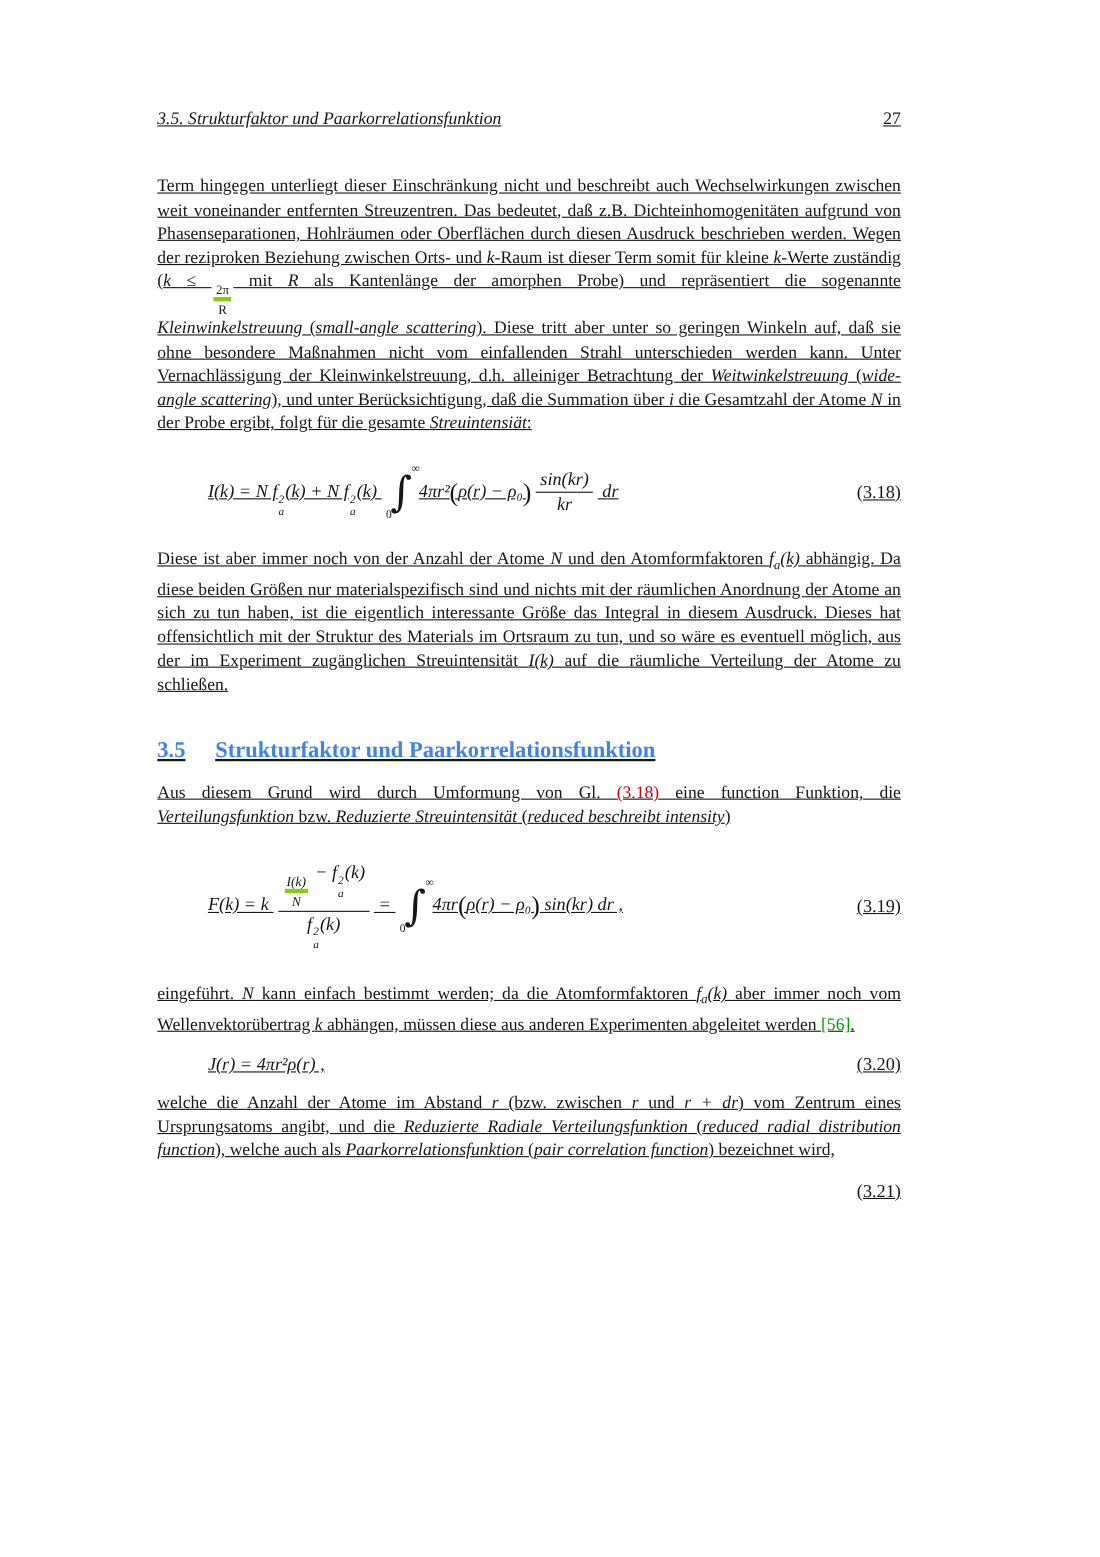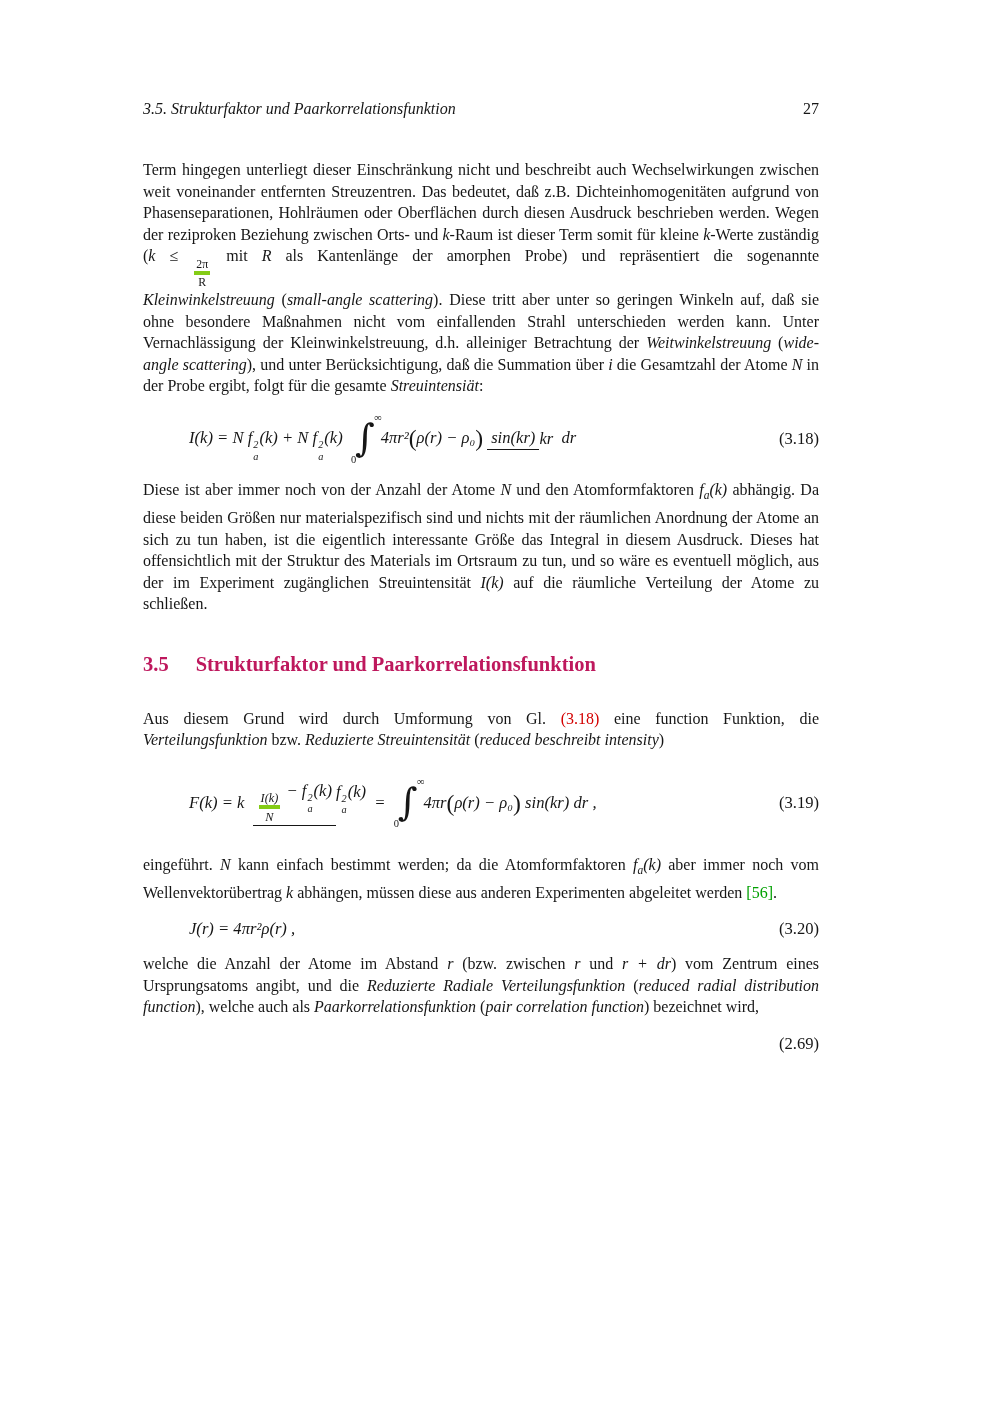--- a/index.html
+++ b/index.html
@@ -5,20 +5,21 @@
   html,body{margin:0;padding:0;background:#ffffff;}
   .page{
     position:relative;
     width:1000px;height:1415px;
     background:#ffffff;
     box-sizing:border-box;
     padding:100px 181px 0 143px;
     font-family:"Liberation Serif","DejaVu Serif",serif;
     color:#161616;
     overflow:hidden;
+    text-decoration:underline;
   }
   
   .running-head{
     display:flex;justify-content:space-between;align-items:baseline;
     font-size:16px;font-style:italic;
     margin-bottom:41px;
   }
   .rh-page{font-style:normal;}
   
   .para{
@@ -28,22 +29,22 @@
     hyphens:auto;
   }
   .para.mt{margin-top:10px;}
   .it{font-style:italic;}
   sub{font-size:0.72em;}
   .link{color:var(--link-color,#cc0000);}
   .cite{color:var(--cite-color,#00a000);}
   
   .section{
     display:flex;gap:27px;align-items:baseline;
-    margin:38px 0 32px 0;
-    font-size:20.5px;font-weight:bold;color:#be185d;
+    margin:38px 0 16px 0;
+    font-size:20.5px;font-weight:bold;color:#3b82f6;
   }
   
   .equation{
     display:flex;align-items:center;
     margin:16px 0 14px 0;
     padding-left:46px;
     font-size:16.6px;
     font-style:italic;
   }
   .eq-body{white-space:nowrap;}
@@ -61,21 +62,21 @@
     vertical-align:middle;
     margin:0 6px 0 8px;
     font-style:normal;
   }
   .int-limit{font-size:10.5px;line-height:1;}
   .int-limit.upper{align-self:flex-end;margin-right:-7px;margin-bottom:1px;}
   .int-limit.lower{align-self:flex-start;margin-left:-4px;margin-top:1px;}
   .int-glyph{font-size:38px;line-height:0.78;font-family:"DejaVu Serif",serif;}
   
   .frac{
-    display:inline-flex;flex-direction:row;
+    display:inline-flex;flex-direction:column;
     vertical-align:middle;
     margin:14px 4px;
     line-height:1.25;
   }
   .frac>.num{display:block;text-align:center;border-bottom:1.2px solid #161616;padding:0 4px 1px 4px;}
   .frac>.den{display:block;text-align:center;padding-top:1px;}
   
   .ifrac{
     display:inline-flex;flex-direction:column;
     text-align:center;
@@ -155,16 +156,16 @@
 
 
   <div class="equation">
     <span class="eq-body"><span class="m">J(r) = 4πr²ρ(r) ,</span></span>
     <span class="eq-number">(3.20)</span>
   </div>
 
   <p class="para"><span>welche die Anzahl der Atome im Abstand </span><span class="it">r</span><span> (bzw. zwischen </span><span class="it">r</span><span> und </span><span class="it">r + dr</span><span>) vom Zentrum eines Ursprungsatoms angibt, und die </span><span class="it">Reduzierte Radiale Verteilungsfunktion</span><span> (</span><span class="it">reduced radial distribution function</span><span>), welche auch als </span><span class="it">Paarkorrelationsfunktion</span><span> (</span><span class="it">pair correlation function</span><span>) bezeichnet wird,</span></p>
 
   <div class="equation">
-    <span class="eq-number">(2.69)</span>
+    <span class="eq-number">(3.21)</span>
   </div>
 
 </div>
 
 </body></html>

